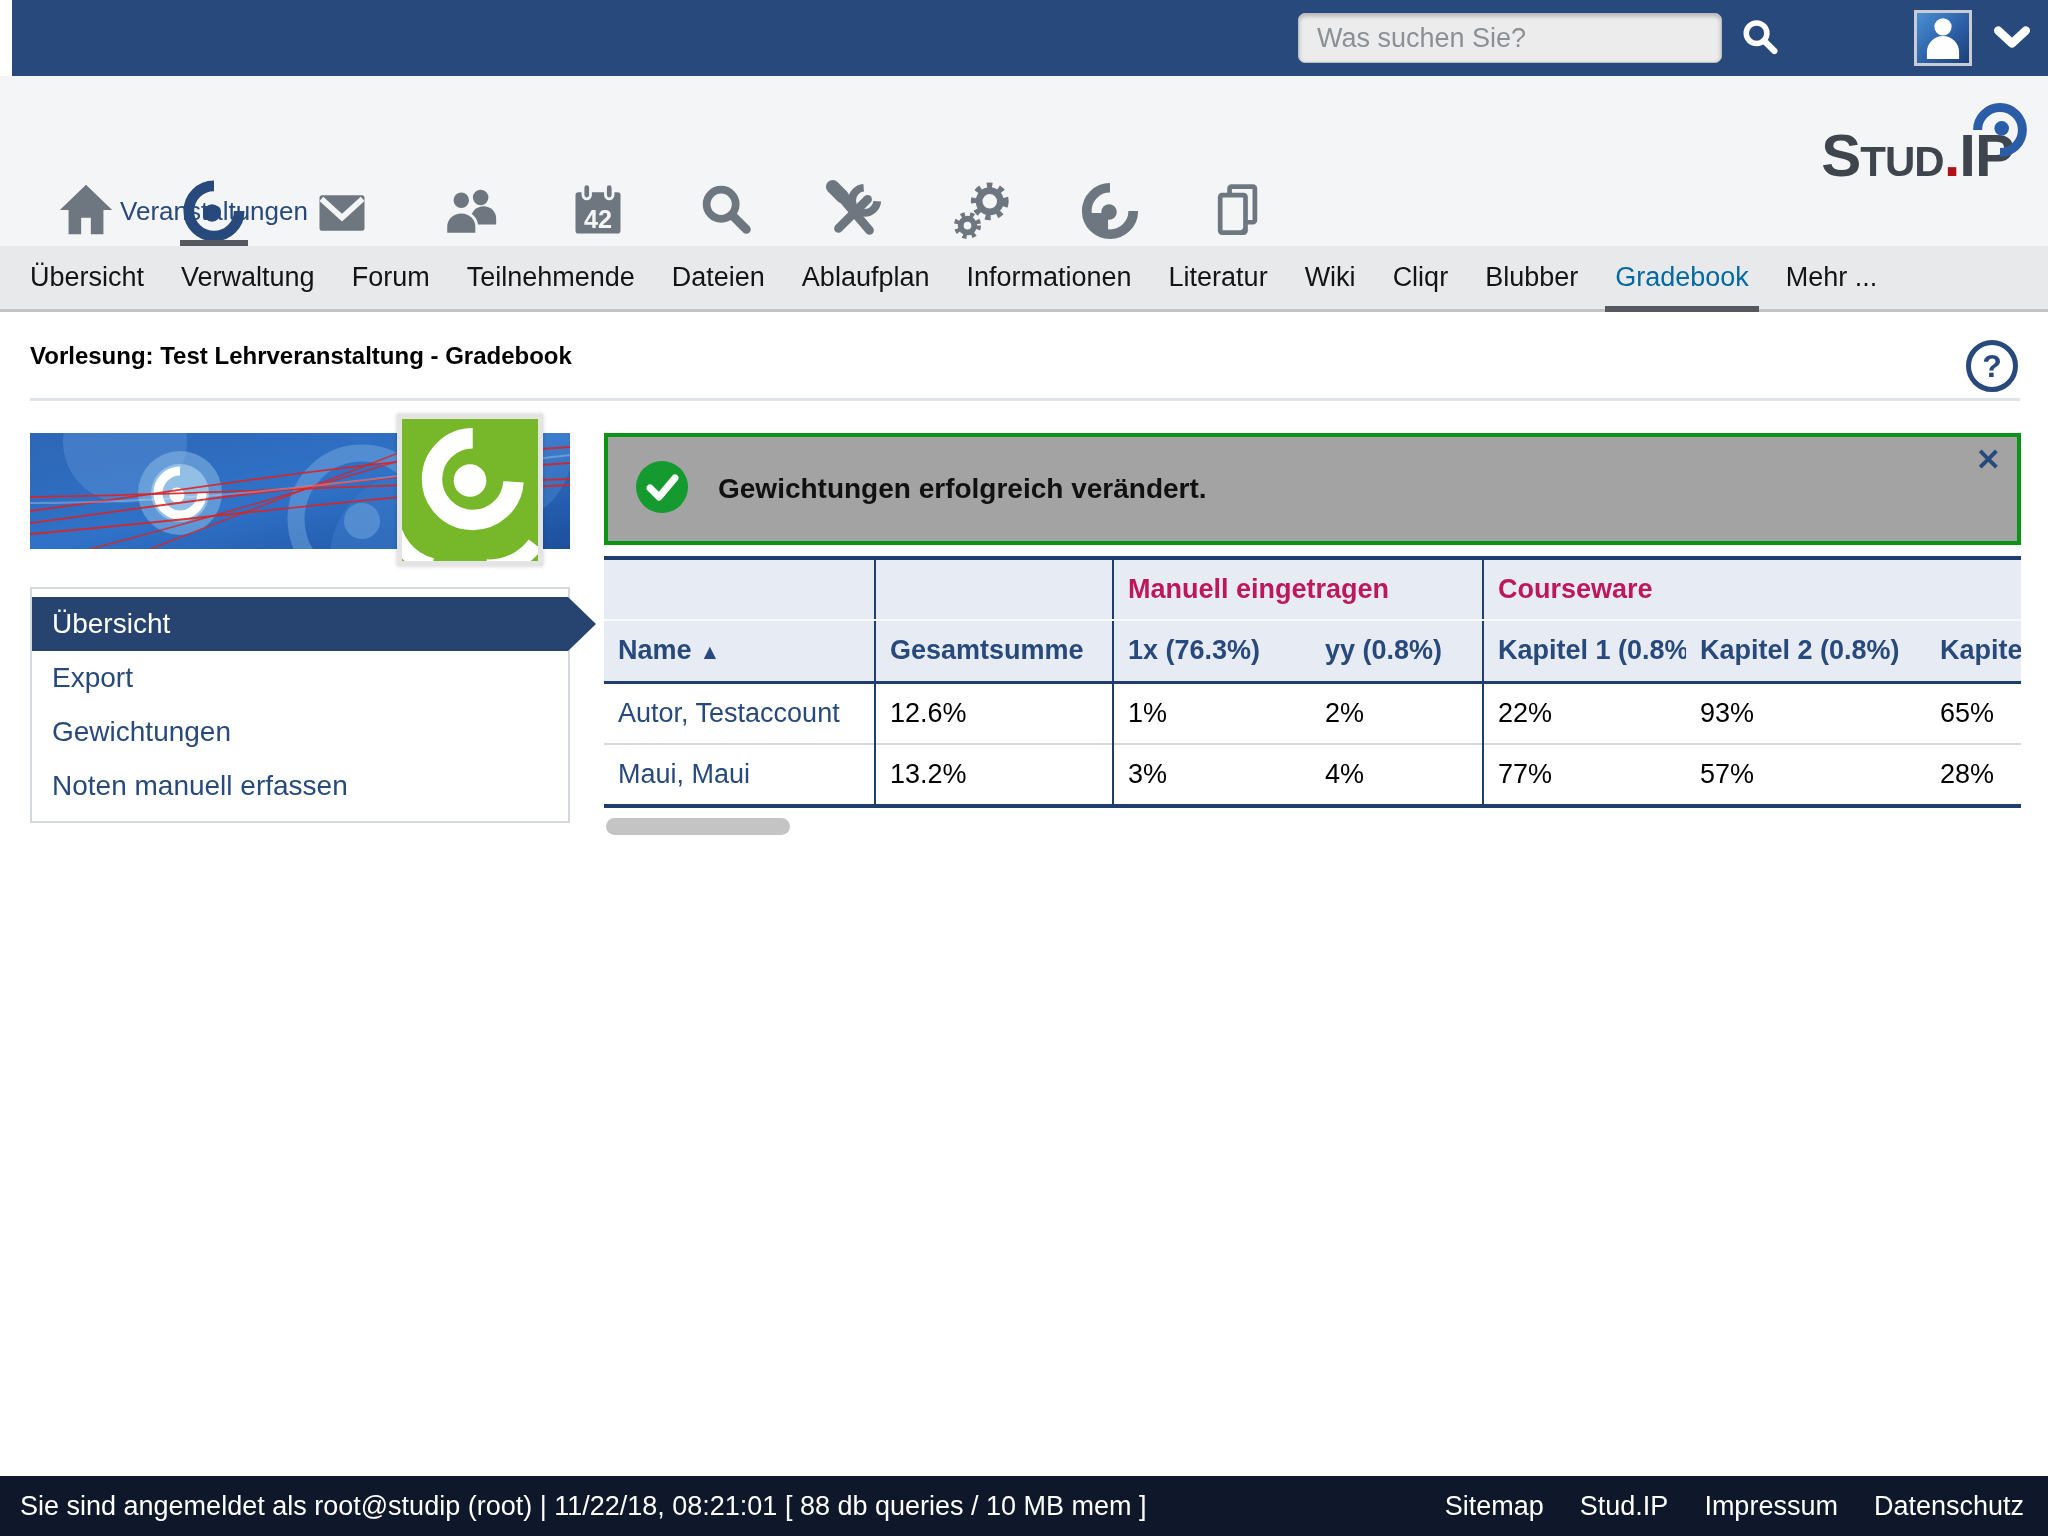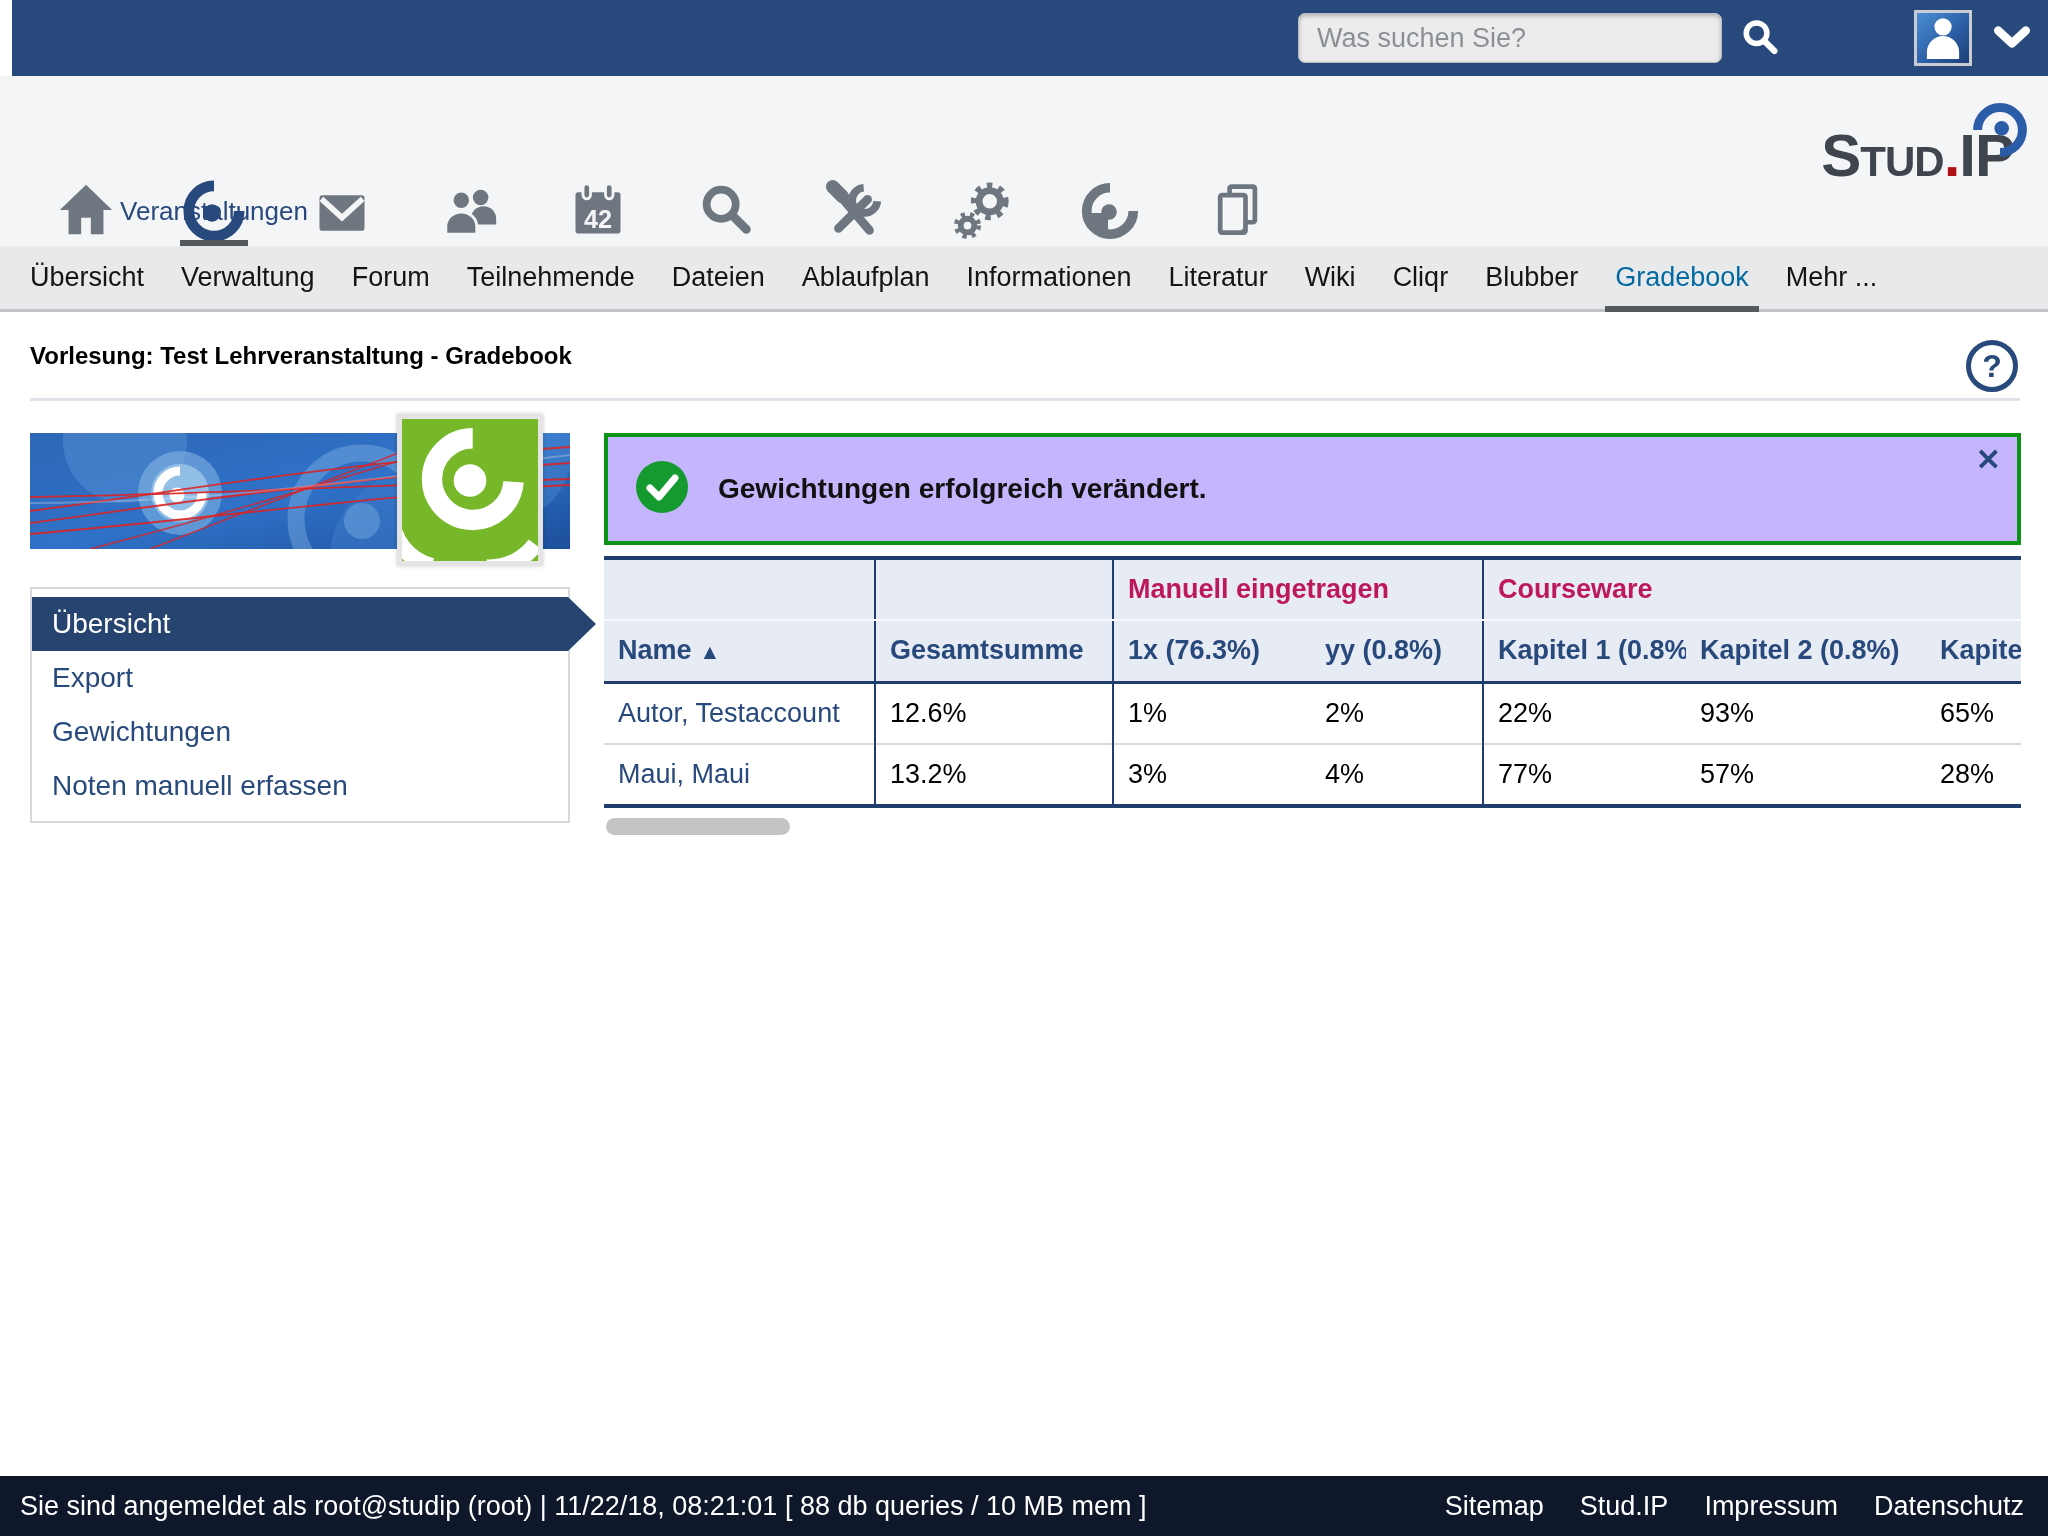--- a/index.html
+++ b/index.html
@@ -109,21 +109,21 @@
   }
   .nav-item.active::after {
     content:""; position:absolute; right:-28px; top:0;
     border-top:27px solid transparent; border-bottom:27px solid transparent;
     border-left:28px solid #274470;
   }
 
   
   .main { flex:1; margin-left:34px; max-width:1417px; }
   .alert-success {
-    position:relative; border:4px solid #0a9314; background:#c4b5fd;
+    position:relative; border:4px solid #0a9314; background:#a3a3a3;
     height:112px; display:flex; align-items:center; padding-left:28px;
   }
   .alert-icon { flex:0 0 52px; }
   .alert-text { margin-left:30px; font-size:28px; font-weight:bold; color:#111; }
   .alert-close {
     position:absolute; top:8px; right:16px; font-size:30px; font-weight:bold;
     color:#28497c; cursor:pointer; line-height:1;
   }
 
   

